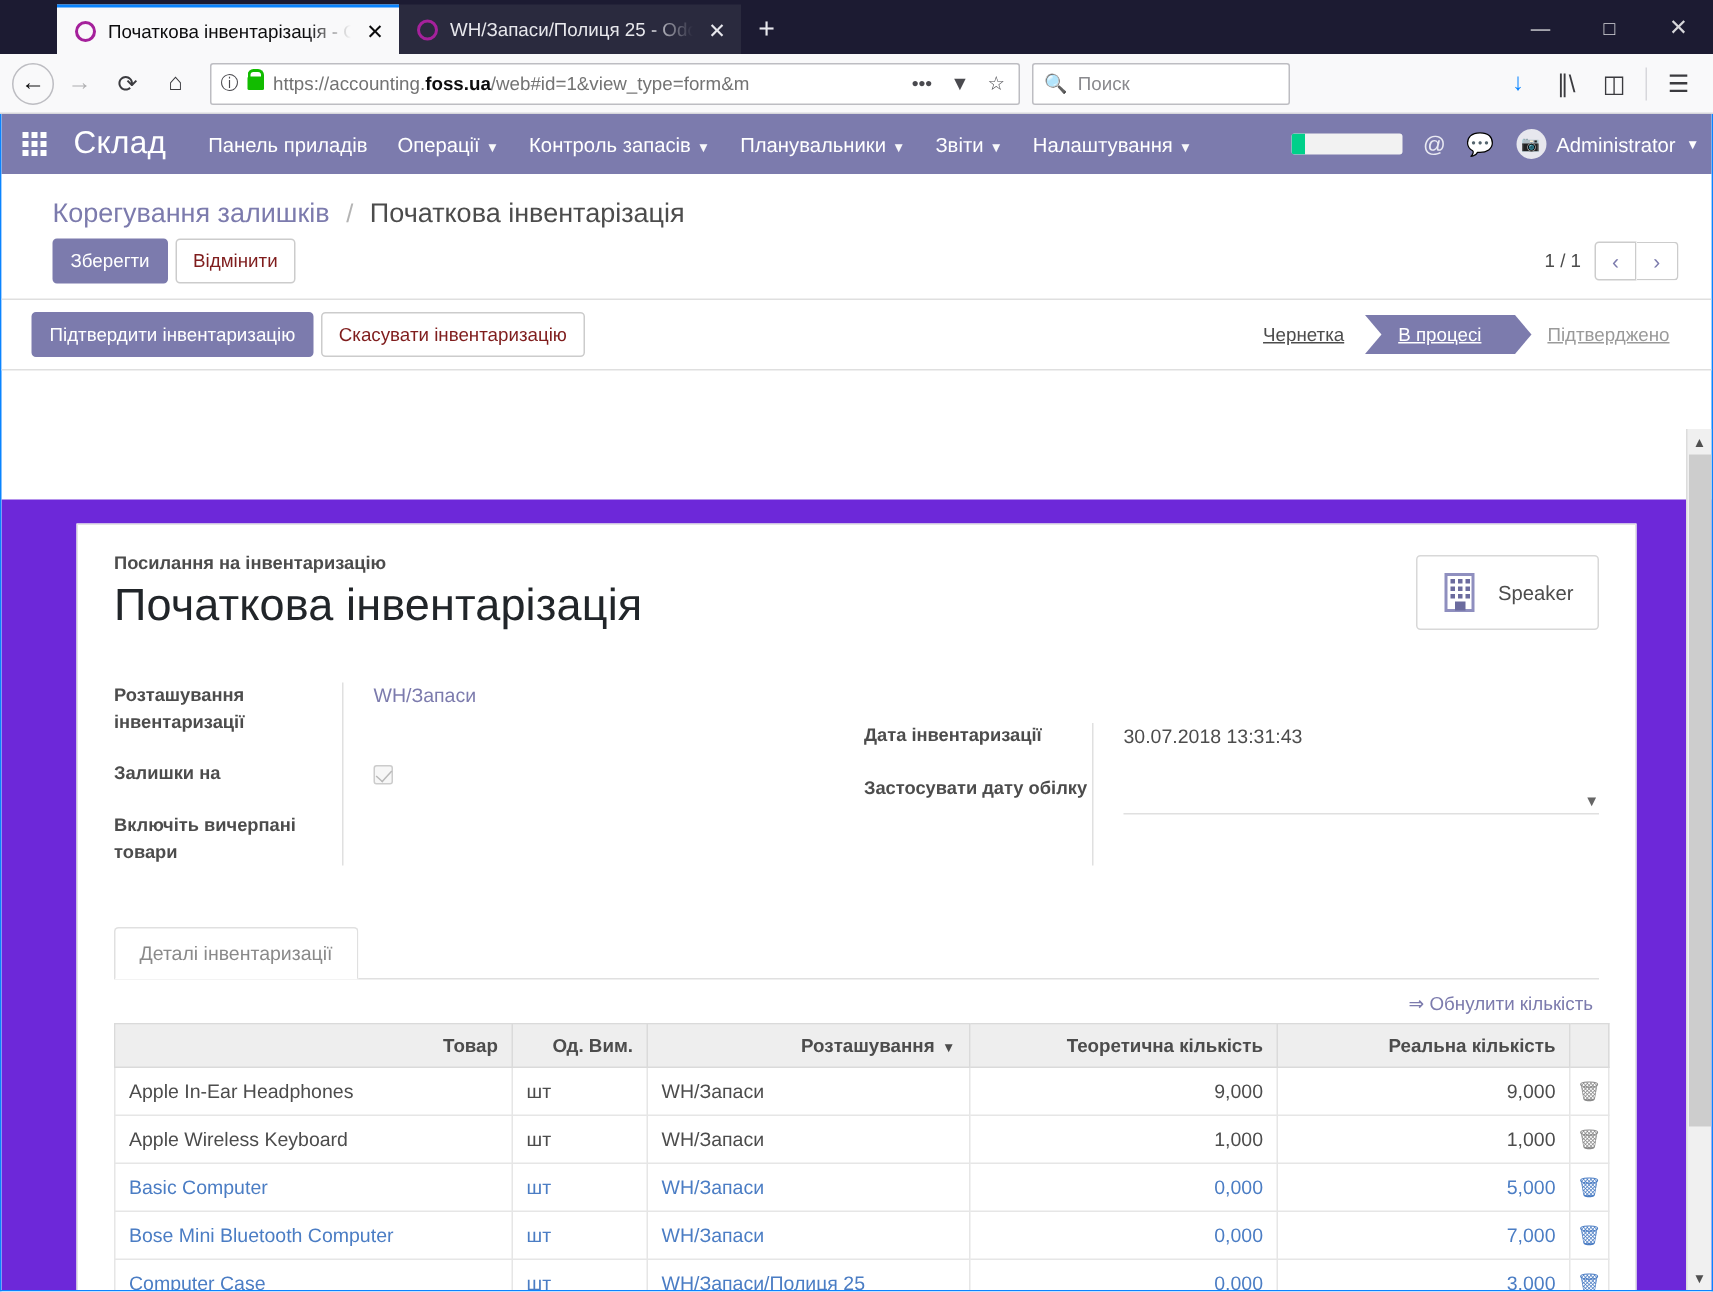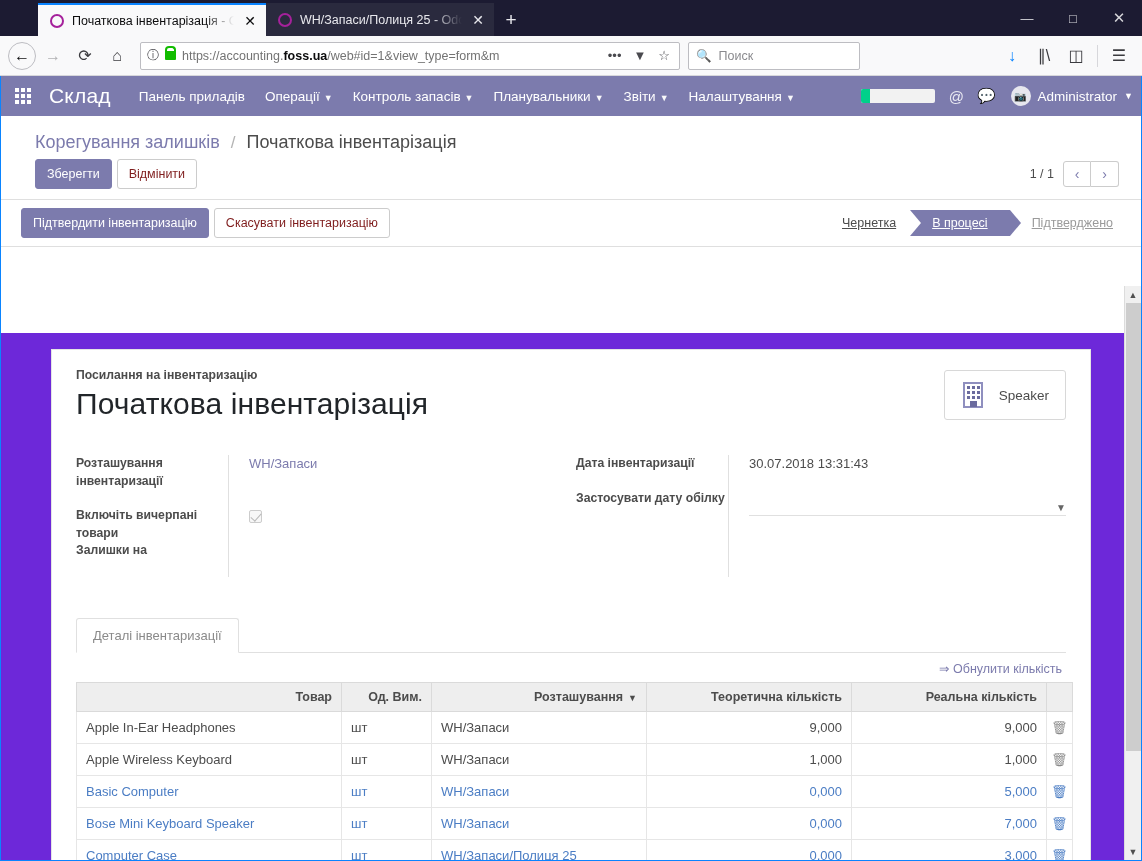--- a/index.html
+++ b/index.html
@@ -157,21 +157,21 @@
   .o-title { font-size: 30px; font-weight: 300; color: #212529; margin: 5px 0 0 0; letter-spacing:.1px;}
   .btn-box {
     border:1px solid #d8d8d8; border-radius:3px; display:flex; align-items:center; gap:12px;
     padding: 10px 16px; background:#fff; align-self:flex-start; margin-top: 2px;
   }
   .bb-icon { width: 26px; height: 28px; position:relative; }
   .bb-label { font-size: 13.5px; color:#4c4c4c; }
 
   .fields { display:flex; margin-top: 34px; }
   .fcol { flex: 1; display:flex; }
-  .fcol.right { padding-left: 10px; }
+  .fcol.right { padding-left: 10px; margin-top: 27px; }
   .flabels { width: 152px; flex:none; }
   .fvalues { flex:1; border-left: 1px solid #e0e0e0; padding-left: 20px; }
   .fl { font-size: 12.2px; font-weight:bold; color:#4c4c4c; line-height:1.45; }
   .fv { font-size: 13px; color:#4c4c4c; line-height:1.45; }
   .fv.link { color:#7c7bad; }
   .chk {
     width: 13px; height: 13px; border:1px solid #ccc; background:#f7f7f7; display:inline-block;
     position:relative; border-radius:2px; vertical-align: middle;
   }
   .chk:after {
@@ -364,22 +364,22 @@
                   </svg>
                 </span>
                 <span class="bb-label">Speaker</span>
               </div>
             </div>
 
             <div class="fields">
               <div class="fcol">
                 <div class="flabels">
                   <div class="fl" style="height:52px">Розташування інвентаризації</div>
+                  <div class="fl" style="height:35px">Залишки на</div>
                   <div class="fl">Включіть вичерпані товари</div>
-                  <div class="fl" style="height:35px">Залишки на</div>
                 </div>
                 <div class="fvalues">
                   <div class="fv link" style="height:52px">WH/Запаси</div>
                   <div class="fv">
                     <span class="chk"></span>
                   </div>
                 </div>
               </div>
               <div class="fcol right">
                 <div class="flabels">
@@ -439,21 +439,21 @@
                   </tr>
                   <tr class="edited">
                     <td>Basic Computer</td>
                     <td>шт</td>
                     <td>WH/Запаси</td>
                     <td class="num">0,000</td>
                     <td class="num">5,000</td>
                     <td class="trash">🗑</td>
                   </tr>
                   <tr class="edited">
-                    <td>Bose Mini Keyboard Speaker</td>
+                    <td>Bose Mini Bluetooth Computer</td>
                     <td>шт</td>
                     <td>WH/Запаси</td>
                     <td class="num">0,000</td>
                     <td class="num">7,000</td>
                     <td class="trash">🗑</td>
                   </tr>
                   <tr class="edited">
                     <td>Computer Case</td>
                     <td>шт</td>
                     <td>WH/Запаси/Полиця 25</td>

